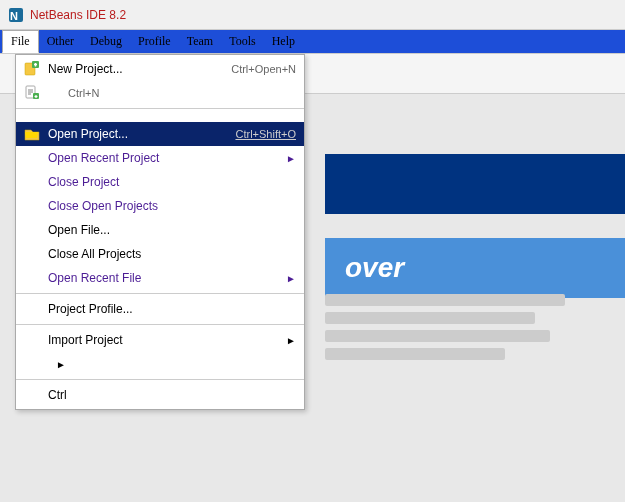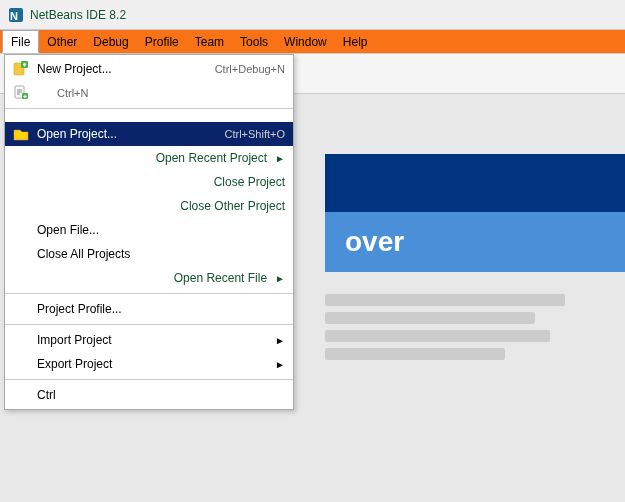--- a/index.html
+++ b/index.html
@@ -22,31 +22,32 @@
       padding: 0 8px;
       border-bottom: 1px solid #ccc;
     }
     .title-bar-icon {
       width: 16px;
       height: 16px;
       margin-right: 6px;
     }
     .title-bar-text {
       font-size: 12px;
-      color: #14532d;
+      color: #b91c1c;
     }
 
     
     .menu-bar {
-      background: #f97316;
+      background: #1d4ed8;
       height: 24px;
       display: flex;
       align-items: flex-end;
       padding: 0 2px;
       border-bottom: 1px solid #ccc;
+      font-family: Liberation Serif, serif;
     }
     .menu-bar-item {
       padding: 2px 8px;
       cursor: pointer;
       font-size: 12px;
       color: #000;
       height: 100%;
       display: flex;
       align-items: center;
     }
@@ -55,43 +56,42 @@
       border: 1px solid #aaa;
       border-bottom: 1px solid #fff;
       z-index: 200;
       position: relative;
     }
 
     
     .dropdown-overlay {
       position: absolute;
       top: 54px;
-      left: 4px;
+      left: 15px;
       z-index: 100;
     }
     .dropdown-menu {
       background: #fff;
       border: 1px solid #aaa;
       box-shadow: 2px 2px 5px rgba(0,0,0,0.2);
       min-width: 290px;
       padding: 2px 0;
     }
     .menu-item {
       display: flex;
       align-items: center;
       padding: 5px 8px 5px 32px;
       cursor: pointer;
       position: relative;
       min-height: 24px;
       color: #000;
     }
     .menu-item.disabled {
-      color: #14532d;
+      color: #4c1d95;
       cursor: default;
-      text-align: right;
     }
     .menu-item .item-label {
       flex: 1;
     }
     .menu-item .item-shortcut {
       color: #666;
       margin-left: 20px;
       font-size: 11px;
     }
     .menu-item .item-arrow {
@@ -132,31 +132,32 @@
     .blue-banner-top {
       position: absolute;
       top: 100px;
       right: 0;
       width: 300px;
       height: 60px;
       background: #003380;
     }
     .blue-banner-bottom {
       position: absolute;
-      top: 158px;
+      top: 184px;
       right: 0;
       width: 300px;
       height: 60px;
       background: #4a90d9;
       display: flex;
       align-items: center;
       padding-left: 20px;
       color: #fff;
       font-size: 28px;
       font-weight: bold;
+      font-style: italic;
     }
     .gray-lines {
       position: absolute;
       top: 240px;
       right: 0;
       width: 300px;
     }
     .gray-line {
       height: 12px;
       background: #ccc;
@@ -165,20 +166,21 @@
     }
 
     
     .menu-item.open-project {
       background: #0a246a;
       color: #fff;
       margin-top: 13px;
     }
     .menu-item.open-project .item-shortcut {
       color: #ccc;
+      text-decoration: underline;
     }
   </style>
 </head>
 <body>
 
 <div class="title-bar">
   <div class="title-bar-icon">
     <svg width="16" height="16" viewBox="0 0 16 16">
       <rect x="1" y="1" width="14" height="14" rx="2" fill="#1a6b9a"></rect>
       <text x="2" y="13" font-size="11" fill="#fff" font-weight="bold">N</text>
@@ -198,23 +200,20 @@
     <span>Debug</span>
   </div>
   <div class="menu-bar-item">
     <span>Profile</span>
   </div>
   <div class="menu-bar-item">
     <span>Team</span>
   </div>
   <div class="menu-bar-item">
     <span>Tools</span>
-  </div>
-  <div class="menu-bar-item">
-    <span>Window</span>
   </div>
   <div class="menu-bar-item">
     <span>Help</span>
   </div>
 </div>
 
 <div class="main-content">
   <div class="toolbar-area"></div>
   <div class="blue-banner-top"></div>
   <div class="blue-banner-bottom">
@@ -234,21 +233,21 @@
     <div class="menu-item">
       <span class="item-icon">
         <svg width="16" height="16" viewBox="0 0 16 16">
           <rect x="1" y="2" width="10" height="12" rx="1" fill="#f5c842" stroke="#c8a000" stroke-width="0.5"></rect>
           <rect x="8" y="0" width="7" height="7" rx="1" fill="#4caf50"></rect>
           <line x1="11.5" y1="2" x2="11.5" y2="5.5" stroke="white" stroke-width="1.5"></line>
           <line x1="10" y1="3.5" x2="13" y2="3.5" stroke="white" stroke-width="1.5"></line>
         </svg>
       </span>
       <span class="item-label">New Project...</span>
-      <span class="item-shortcut">Ctrl+Debug+N</span>
+      <span class="item-shortcut">Ctrl+Open+N</span>
     </div>
 
     <div class="menu-item">
       <span class="item-icon">
         <svg width="16" height="16" viewBox="0 0 16 16">
           <rect x="2" y="1" width="9" height="12" rx="1" fill="#fff" stroke="#aaa" stroke-width="1"></rect>
           <line x1="4" y1="5" x2="9" y2="5" stroke="#666" stroke-width="0.8"></line>
           <line x1="4" y1="7" x2="9" y2="7" stroke="#666" stroke-width="0.8"></line>
           <line x1="4" y1="9" x2="7" y2="9" stroke="#666" stroke-width="0.8"></line>
           <rect x="9" y="8" width="6" height="6" rx="1" fill="#4caf50"></rect>
@@ -275,21 +274,21 @@
     <div class="menu-item disabled">
       <span class="item-label">Open Recent Project</span>
       <span class="item-arrow">►</span>
     </div>
 
     <div class="menu-item disabled">
       <span class="item-label">Close Project</span>
     </div>
 
     <div class="menu-item disabled">
-      <span class="item-label">Close Other Project</span>
+      <span class="item-label">Close Open Projects</span>
     </div>
 
     <div class="menu-item">
       <span class="item-label">Open File...</span>
     </div>
 
     <div class="menu-item">
       <span class="item-label">Close All Projects</span>
     </div>
 
@@ -306,21 +305,20 @@
 
 
     <div class="menu-separator"></div>
 
     <div class="menu-item">
       <span class="item-label">Import Project</span>
       <span class="item-arrow">►</span>
     </div>
 
     <div class="menu-item">
-      <span class="item-label">Export Project</span>
       <span class="item-arrow">►</span>
     </div>
 
     <div class="menu-separator"></div>
 
     <div class="menu-item">
       <span class="item-label">Ctrl</span>
     </div>
 
   </div>

